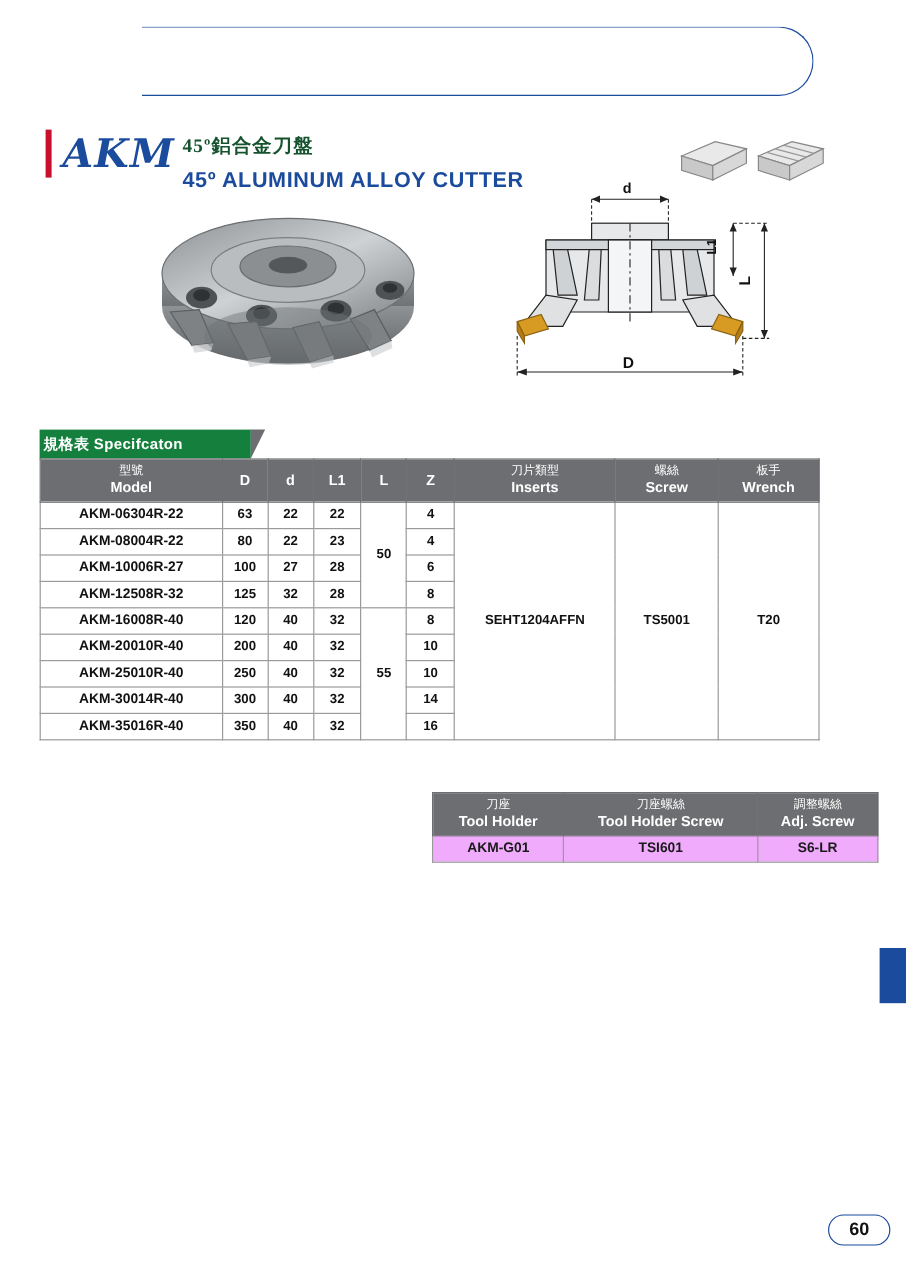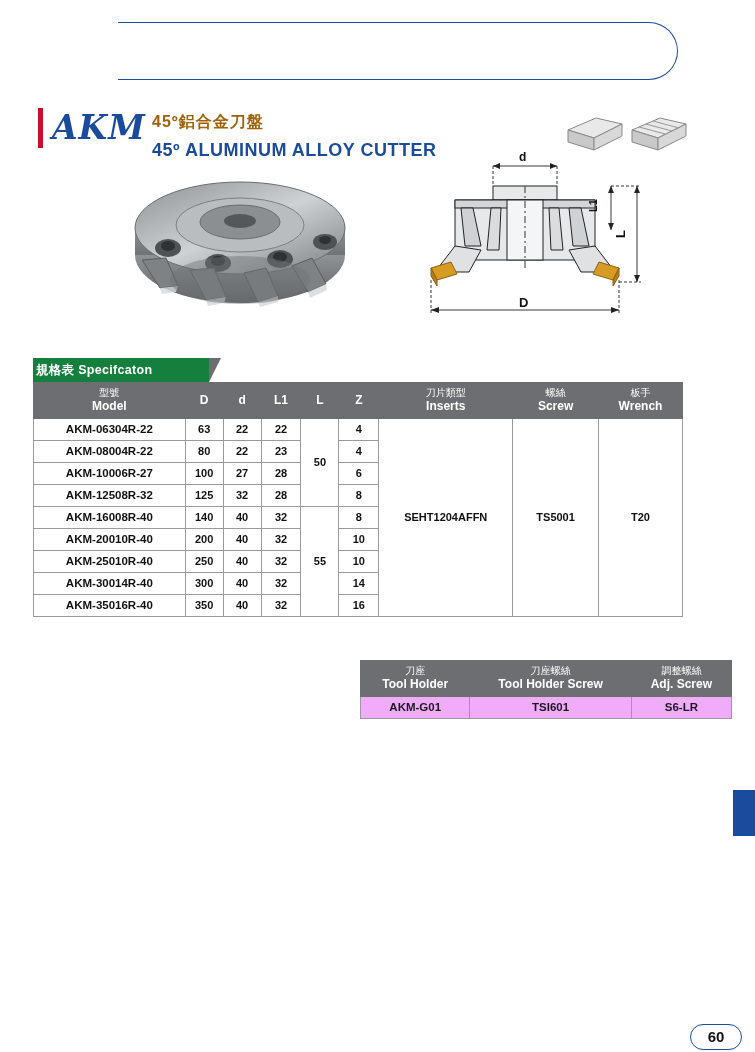--- a/index.html
+++ b/index.html
@@ -46,24 +46,24 @@
     font-family: "DejaVu Serif", serif;
     font-style: italic;
     font-weight: bold;
     font-size: 33px;
     color: #1b4b9c;
     letter-spacing: 1px;
   }
   .brand-sub-cn {
     position: absolute;
     left: 152px; top: 112px;
-    font-family: Liberation Sans, sans-serif;
+    font-family: Liberation Serif, serif;
     font-size: 16px;
     font-weight: bold;
-    color: #a16207;
+    color: #14532d;
     letter-spacing: 1px;
   }
   .brand-sub-en {
     position: absolute;
     left: 152px; top: 140px;
     font-size: 18px;
     font-weight: bold;
     color: #1b4b9c;
     letter-spacing: 0.5px;
   }
@@ -180,21 +180,20 @@
     position: absolute;
     left: 690px; top: 1012px;
     width: 52px; height: 26px;
     border: 1.4px solid #1b4b9c;
     border-radius: 13px;
     text-align: center;
     line-height: 24px;
     font-size: 15px;
     font-weight: bold;
     color: #111;
-    margin-top: 12px;
   }
 </style>
 </head>
 <body>
 
 <div class="page">
 
   <div class="header-bar"></div>
 
   <div class="brand-rule"></div>
@@ -399,21 +398,21 @@
       </tr>
       <tr>
         <td class="model">AKM-12508R-32</td>
         <td>125</td>
         <td>32</td>
         <td>28</td>
         <td>8</td>
       </tr>
       <tr>
         <td class="model">AKM-16008R-40</td>
-        <td>140</td>
+        <td>120</td>
         <td>40</td>
         <td>32</td>
         <td rowspan="5">55</td>
         <td>8</td>
       </tr>
       <tr>
         <td class="model">AKM-20010R-40</td>
         <td>200</td>
         <td>40</td>
         <td>32</td>

